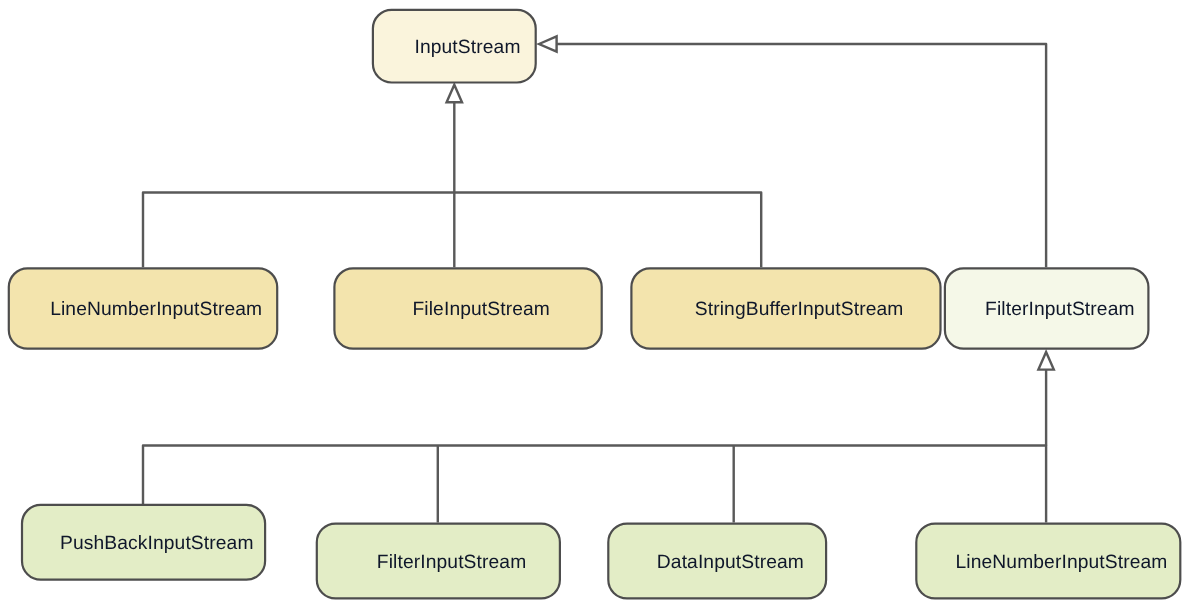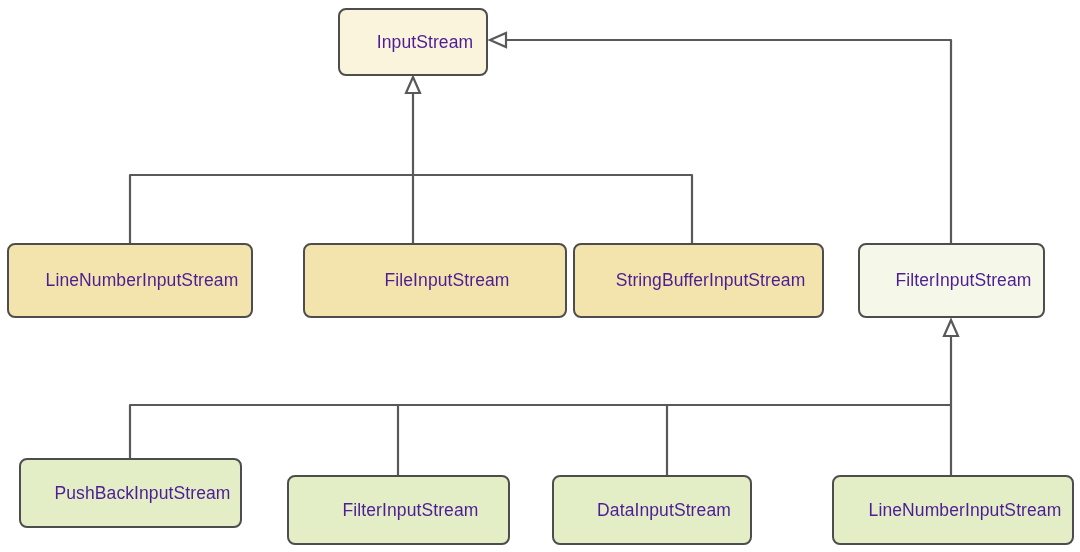--- a/index.html
+++ b/index.html
@@ -19,39 +19,39 @@
     position: absolute;
     left: 0;
     top: 0;
     width: 1080px;
     height: 552px;
   }
   .node {
     position: absolute;
     box-sizing: border-box;
     border: 2.5px solid #4d4d4d;
-    border-radius: 8px;
+    border-radius: 18px;
     display: flex;
     align-items: center;
     justify-content: center;
     font-size: 17.5px;
-    color: #4c1d95;
+    color: #0f172a;
     text-align: center;
     letter-spacing: 0.1px;
     padding-left: 24px;
   }
   .fill-cream { background: #faf4dc; }
   .fill-tan   { background: #f3e4ad; }
   .fill-pale  { background: #f5f8e8; align-items: center; }
   .fill-green { background: #e3edc6; }
 
   .node-inputstream  { left: 338px; top: 8px;   width: 150px; height: 68px; }
   .node-bytearray    { left: 7px;   top: 243px; width: 246px; height: 75px; }
-  .node-file         { left: 303px; top: 243px; width: 264px; height: 75px; }
-  .node-stringbuffer { left: 573px; top: 243px; width: 251px; height: 75px; }
+  .node-file         { left: 303px; top: 243px; width: 245px; height: 75px; }
+  .node-stringbuffer { left: 573px; top: 243px; width: 283px; height: 75px; }
   .node-filter       { left: 858px; top: 243px; width: 187px; height: 75px; }
   .node-pushback     { left: 19px;  top: 458px; width: 223px; height: 70px; }
   .node-buffer       { left: 287px; top: 475px; width: 223px; height: 70px; }
   .node-data         { left: 552px; top: 475px; width: 200px; height: 70px; }
   .node-linenumber   { left: 832px; top: 475px; width: 242px; height: 70px; justify-content: center; }
 
   .edge {
     stroke: #595959;
     stroke-width: 2.2;
     fill: none;

